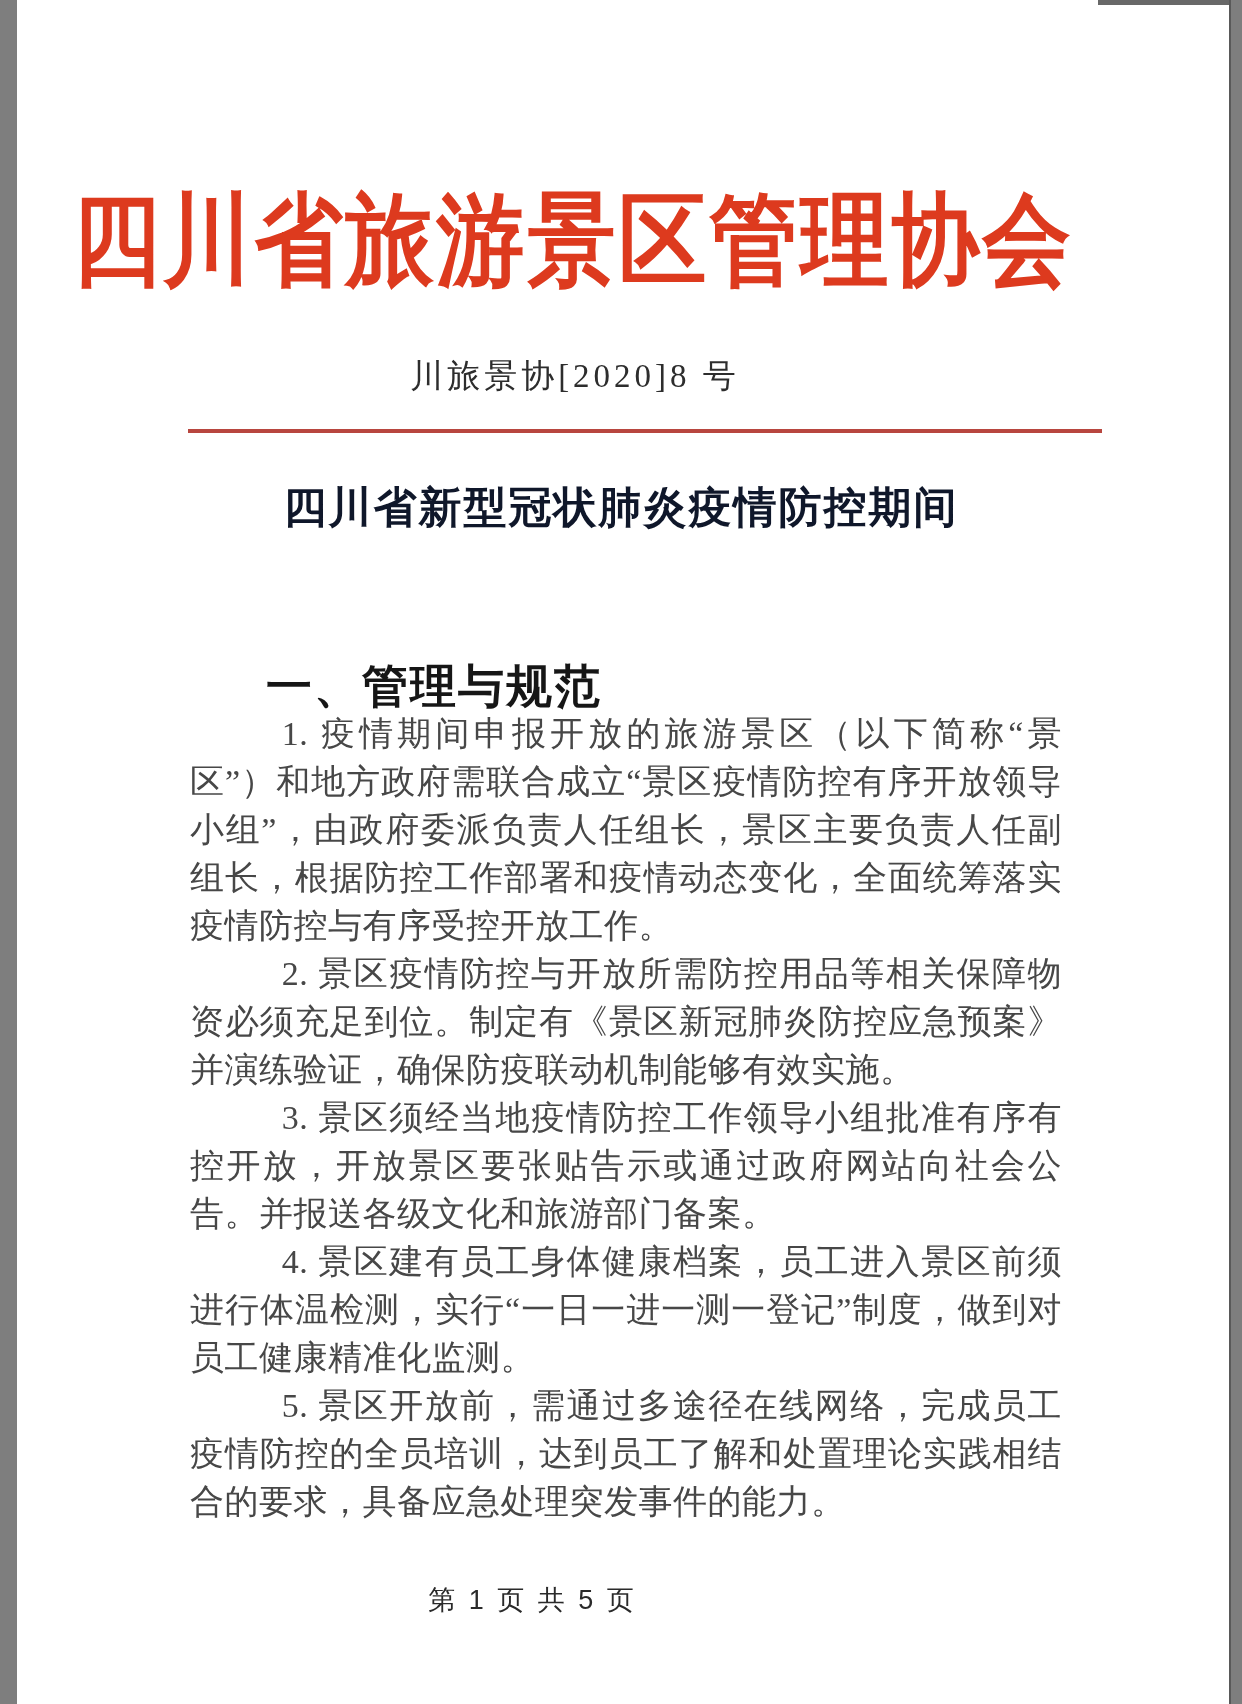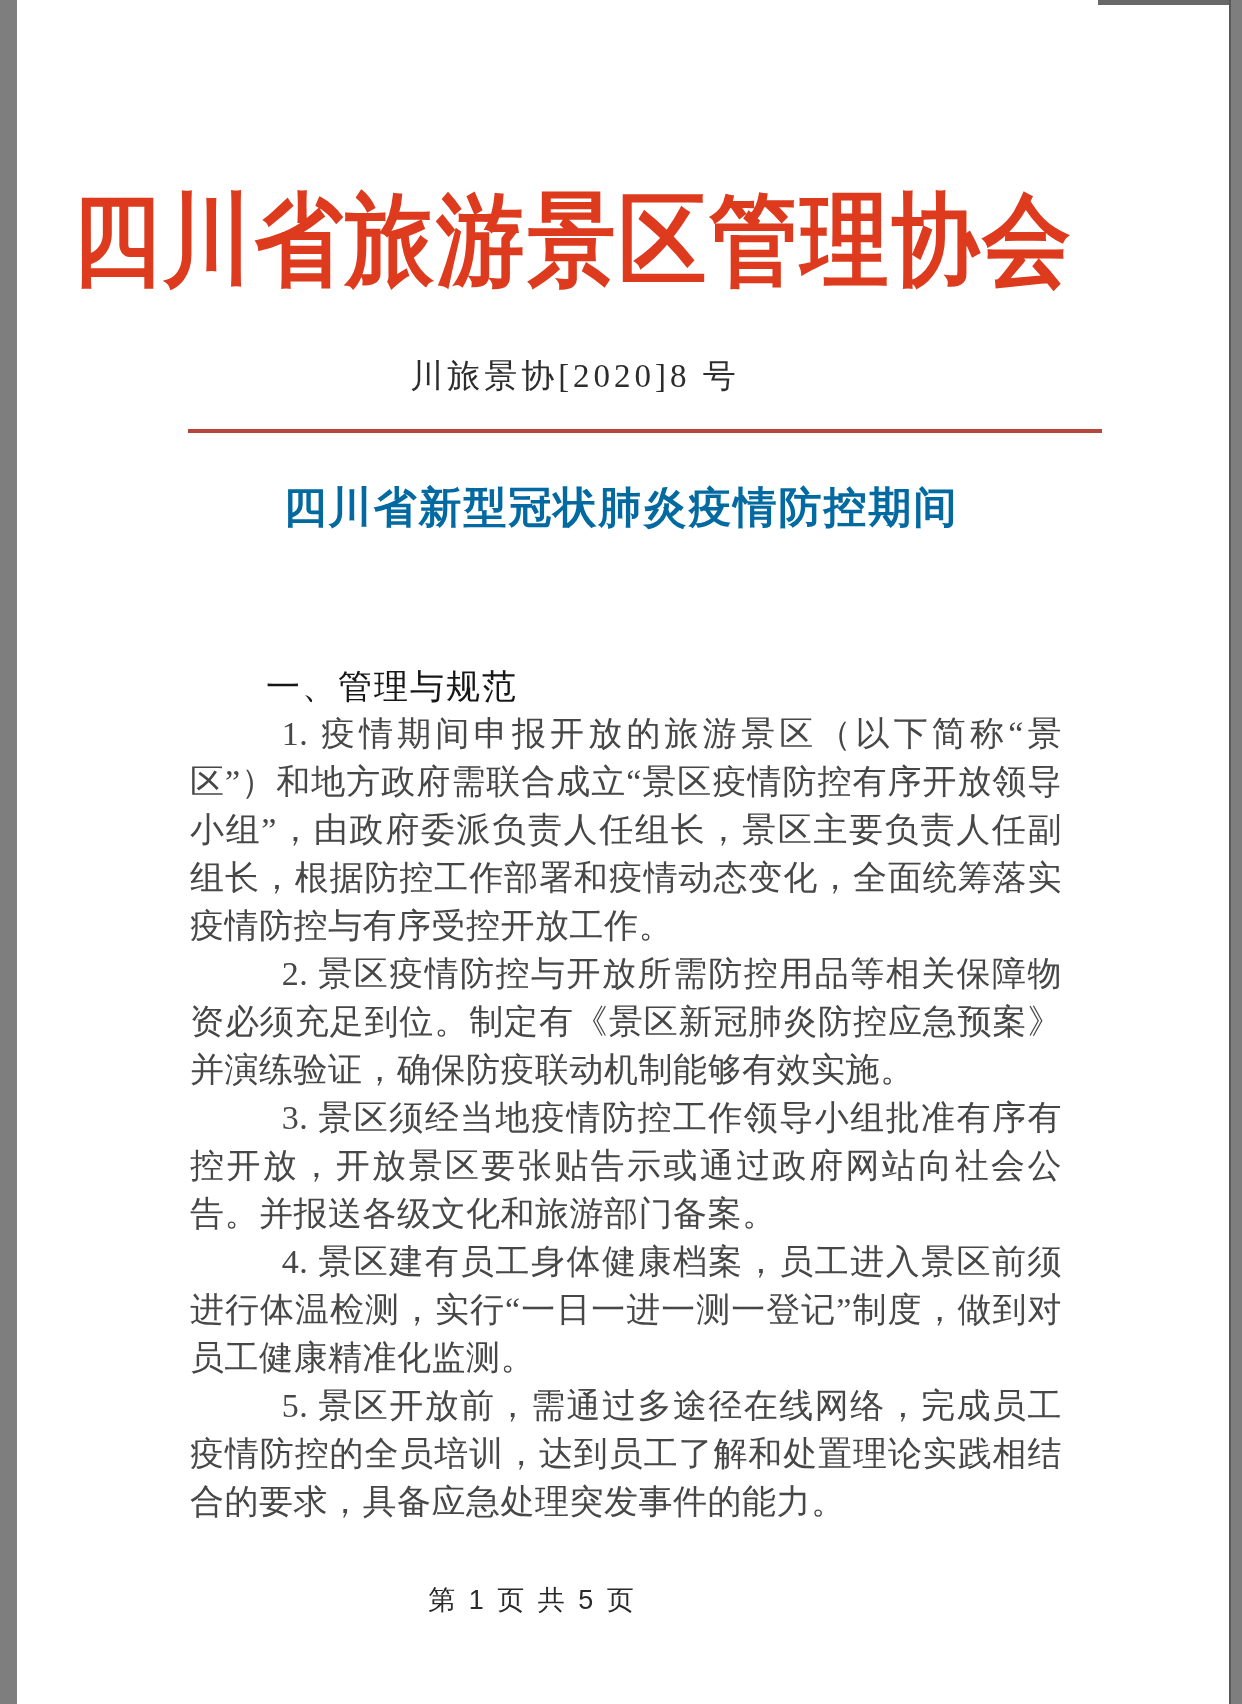--- a/index.html
+++ b/index.html
@@ -47,31 +47,31 @@
   .red-divider {
     position: absolute; top: 429px; left: 188px; width: 914px; height: 4px;
     background: #b8463f;
   }
   .doc-title {
     position: absolute; top: 474px; left: 17px; width: 1208px;
     text-align: center;
     font-family: "Liberation Sans", "DejaVu Sans", sans-serif;
     font-weight: 700;
     font-size: 43px; line-height: 67px;
-    color: #0369a1;
+    color: #0f172a;
     letter-spacing: 2px;
   }
   .body-text {
     position: absolute; top: 662px; left: 190px; width: 872px;
     color: #474747;
   }
   .section-heading {
     font-family: "Liberation Sans", "DejaVu Sans", sans-serif;
-    font-weight: 400;
-    font-size: 34px; line-height: 48px;
+    font-weight: 700;
+    font-size: 46px; line-height: 48px;
     color: #161616;
     padding-left: 76px;
     letter-spacing: 2px;
   }
   .body-text p {
     margin: 0;
     font-size: 34px; line-height: 48px;
     letter-spacing: 0.5px;
     text-align: justify;
     text-indent: 2.7em;

